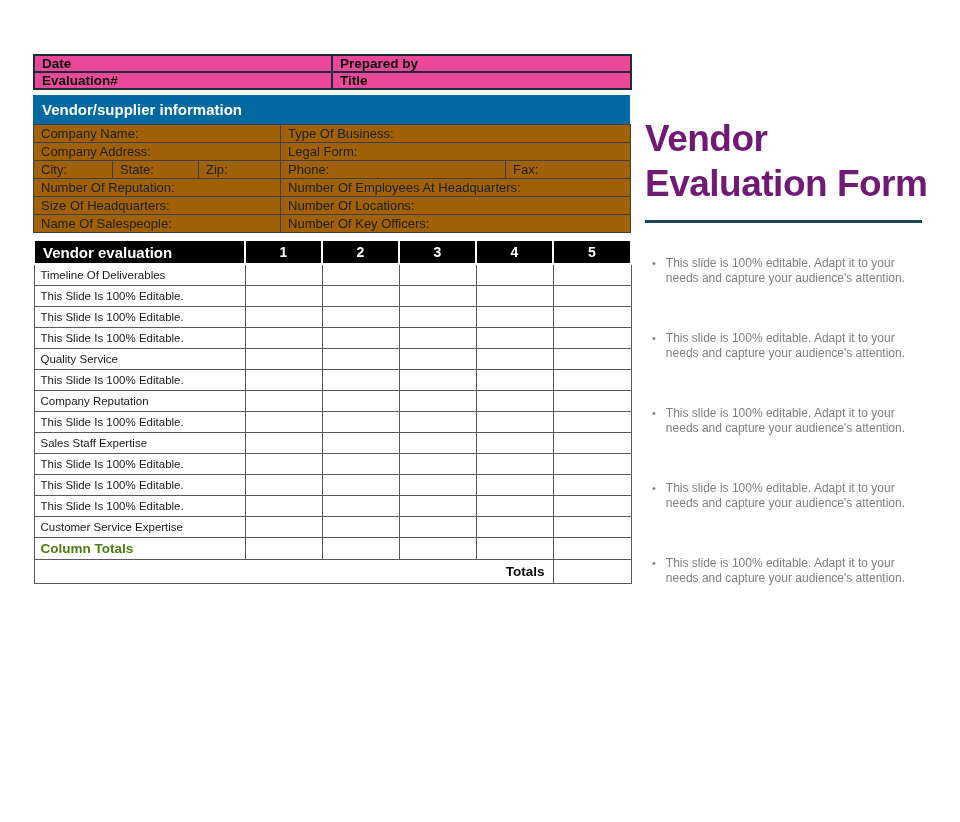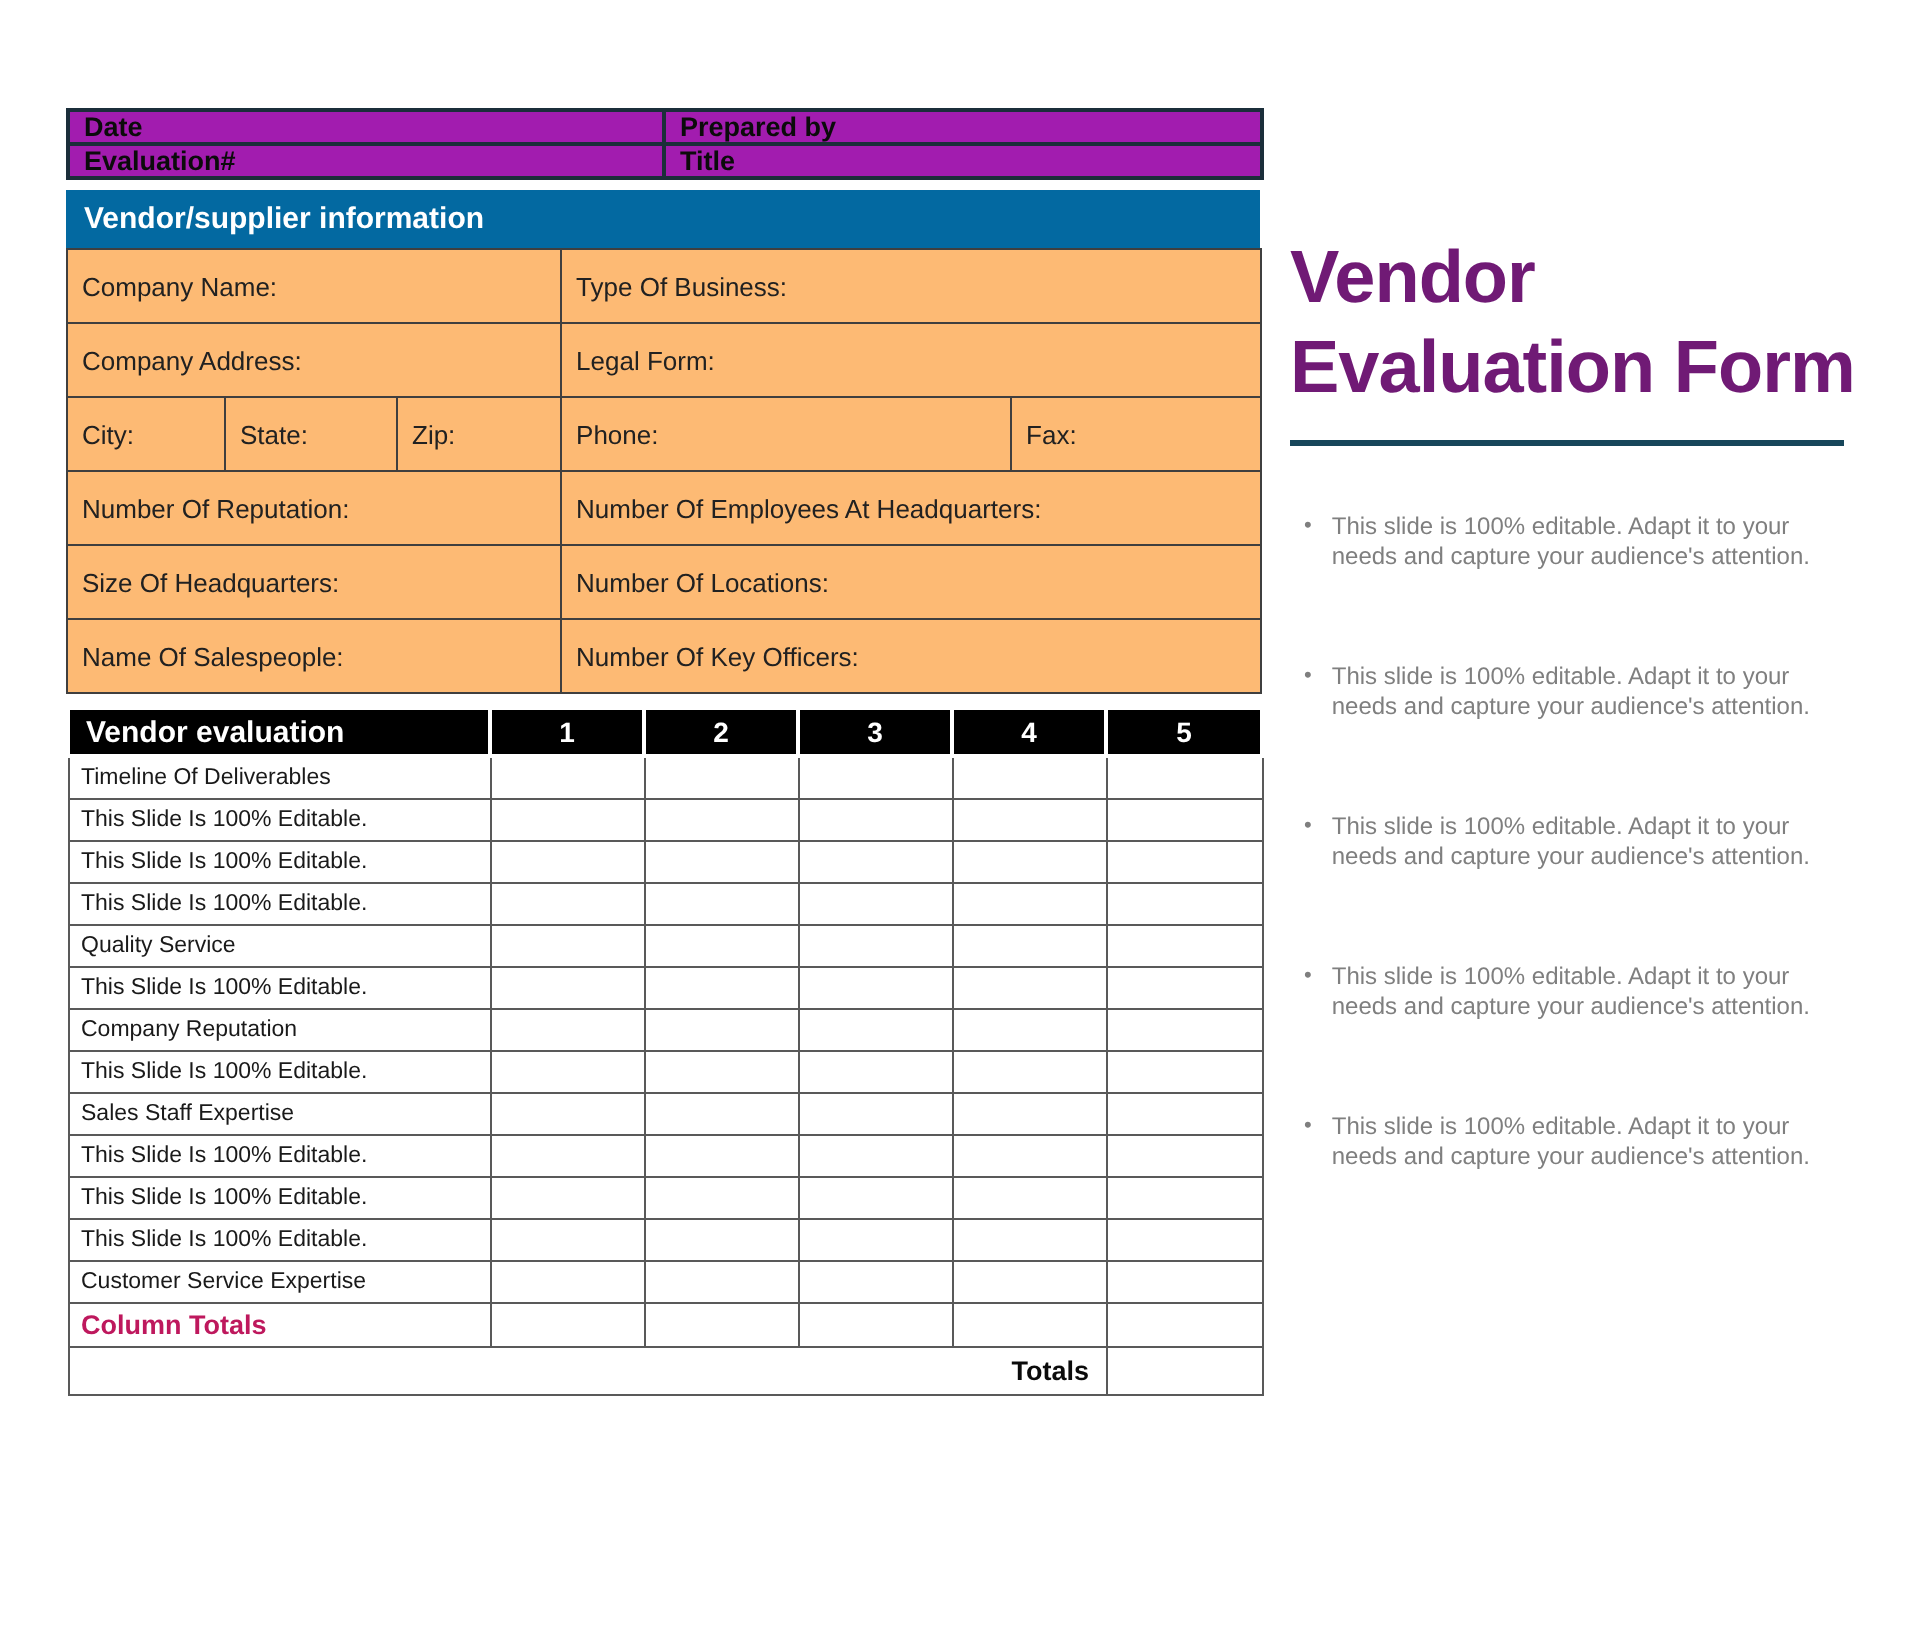--- a/index.html
+++ b/index.html
@@ -5,21 +5,21 @@
   * { margin:0; padding:0; box-sizing:border-box; }
   html,body { width:960px; height:822px; background:#ffffff; }
   body { font-family:"Liberation Sans", sans-serif; position:relative; overflow:hidden; }
 
   .form-panel { position:absolute; left:33px; top:54px; width:597px; }
 
   table { border-collapse:collapse; width:597px; table-layout:fixed; }
 
   
   .header-table td {
-    background:#a21caf;
+    background:#ec4899;
     border:2px solid #1B2E3A;
     height:16px;
     font-weight:bold;
     font-size:13.5px;
     color:#0B0B0B;
     padding-left:7px;
     vertical-align:middle;
   }
 
   
@@ -28,25 +28,25 @@
     height:29px;
     background:#0369a1;
     color:#ffffff;
     font-weight:bold;
     font-size:15px;
     line-height:29px;
     padding-left:9px;
   }
   .info-table td {
     border:1.5px solid #3F3F3F;
-    height:37px;
+    height:18px;
     font-size:13px;
     color:#212121;
     padding-left:7px;
-    background:#fdba74;
+    background:#a16207;
     vertical-align:middle;
     white-space:nowrap;
     overflow:hidden;
     margin-top:26px;
   }
 
   
   .eval-table { margin-top:6px; }
   .eval-table th {
     background:#000000;
@@ -64,21 +64,21 @@
     height:21px;
     font-size:11.5px;
     color:#1A1A1A;
     padding-left:6px;
     vertical-align:middle;
     white-space:nowrap;
     overflow:hidden;
   }
   .eval-table td.score-cell { padding:0; }
   .eval-table tr.row-column-totals td { height:22px; }
-  .eval-table td.column-totals-label { font-weight:bold; font-size:13.5px; color:#be185d; }
+  .eval-table td.column-totals-label { font-weight:bold; font-size:13.5px; color:#4d7c0f; }
   .eval-table tr.row-totals td { height:24px; }
   .eval-table td.totals-label {
     font-weight:bold; font-size:13.5px; color:#0B0B0B;
     text-align:right; padding-right:8px;
   }
 
   
   .sidebar { position:absolute; left:645px; top:116px; width:300px; }
   .sidebar-title {
     font-size:37px;

